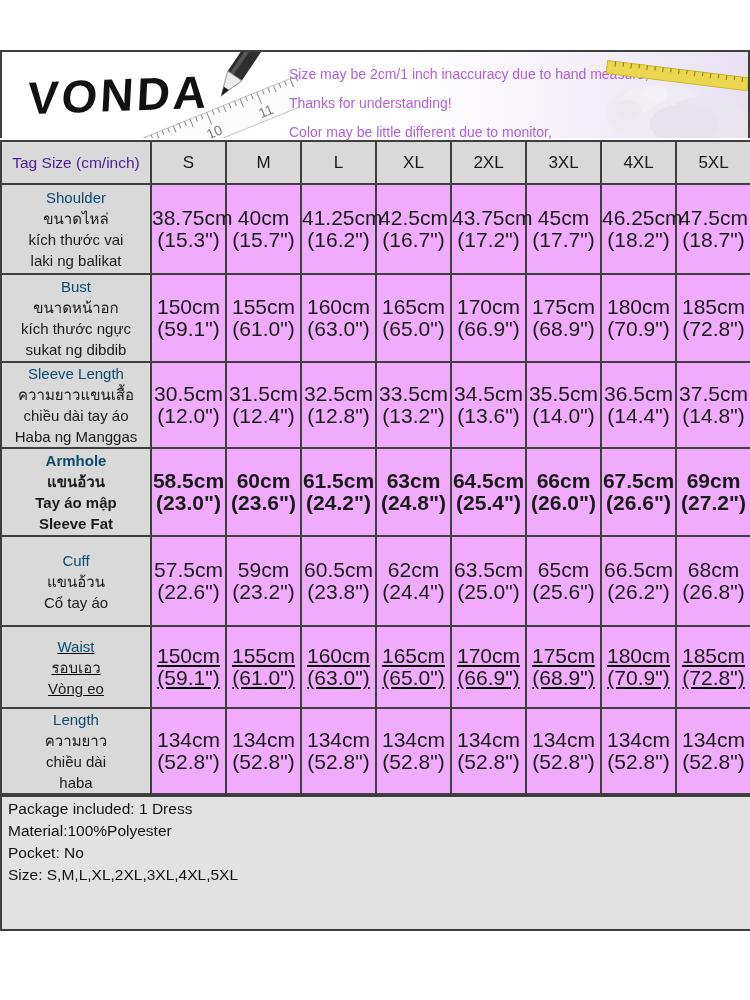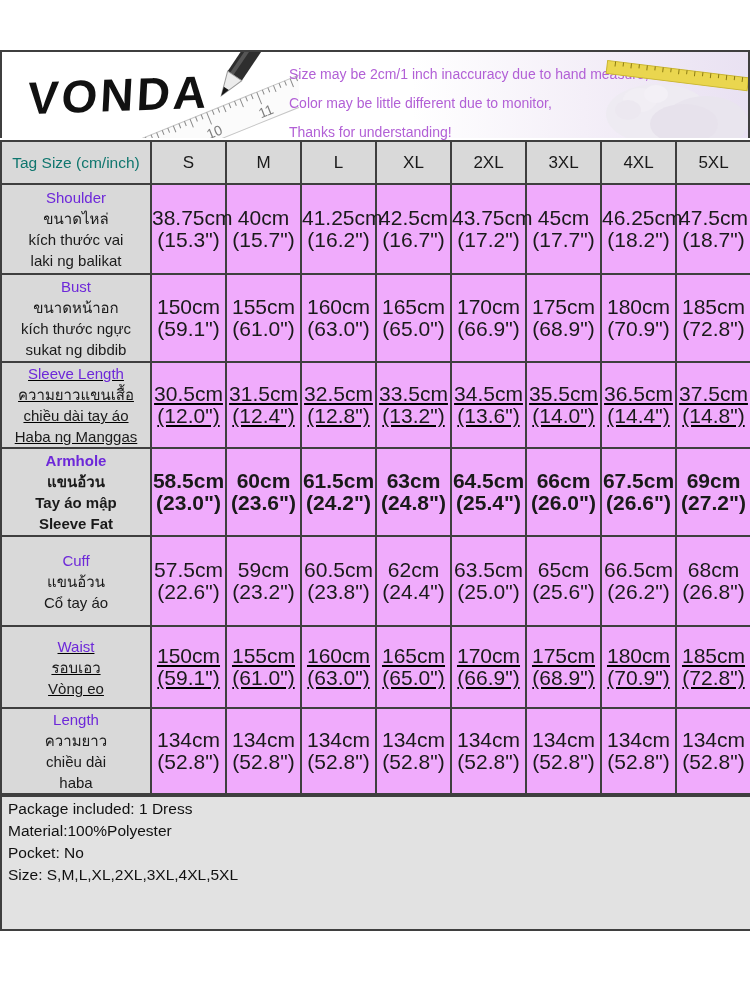--- a/index.html
+++ b/index.html
@@ -55,23 +55,23 @@
     vertical-align: middle;
     padding: 0;
     color: #1a1a1a;
   }
   .size-table th {
     height: 41px;
     background: #d9d9d9;
     font-weight: normal;
     font-size: 17px;
   }
-  .size-table th.tag-size { font-size: 15.5px; color: #0f766e; }
+  .size-table th.tag-size { font-size: 15.5px; color: #4c1d95; }
   .label-cell { background: #d9d9d9; font-size: 15px; line-height: 21px; }
-  .label-en   { color: #6d28d9; }
+  .label-en   { color: #0c4a6e; }
   .val-cell   { background: #f0abfc; font-size: 21px; line-height: 22px; }
 
   
   .footer-box {
     position: absolute;
     top: 795px; left: 0;
     width: 742px; height: 131px;
     border: 2px solid #3f3f3f;
     background: #e2e2e2;
     padding: 1px 0 0 6px;
@@ -102,22 +102,22 @@
       <g transform="translate(136,-14) rotate(34)">
         <rect x="0" y="-6" width="17" height="46" fill="#2e2e2e"></rect>
         <rect x="3" y="-6" width="4" height="46" fill="#555"></rect>
         <polygon points="0,40 17,40 8.5,64" fill="#ececec" stroke="#9a9a9a" stroke-width="1"></polygon>
         <polygon points="5.5,55 11.5,55 8.5,64" fill="#161616"></polygon>
       </g>
     </svg>
 
     <div class="notes">
       <div>Size may be 2cm/1 inch inaccuracy due to hand measure,</div>
+      <div>Thanks for understanding!</div>
       <div>Color may be little different due to monitor,</div>
-      <div>Thanks for understanding!</div>
     </div>
 
     <svg class="hand-tape" width="160" height="86" viewBox="0 0 160 86">
       <ellipse cx="70" cy="62" rx="52" ry="30" fill="#eeebf2"></ellipse>
       <ellipse cx="118" cy="70" rx="42" ry="26" fill="#e9e5ee"></ellipse>
       <g transform="rotate(7 80 26)">
         <rect x="18" y="16" width="142" height="13" fill="#ead64f" stroke="#c9b52e" stroke-width="1"></rect>
         <path stroke="#8b7a12" stroke-width="1" fill="none" d="M26 16v5 M34 16v4 M42 16v5 M50 16v4 M58 16v5 M66 16v4 M74 16v5 M82 16v4 M90 16v5
              M98 16v4 M106 16v5 M114 16v4 M122 16v5 M130 16v4 M138 16v5 M146 16v4 M154 16v5"></path>
       </g>
@@ -218,21 +218,21 @@
           </td>
           <td class="val-cell">
             <div>180cm</div>
             <div>(70.9")</div>
           </td>
           <td class="val-cell">
             <div>185cm</div>
             <div>(72.8")</div>
           </td>
         </tr>
-        <tr style="height: 84px; text-decoration: underline;">
+        <tr style="height: 84px;">
           <td class="label-cell">
             <div class="label-en">Sleeve Length</div>
             <div class="label-sub">ความยาวแขนเสื้อ</div>
             <div class="label-sub">chiều dài tay áo</div>
             <div class="label-sub">Haba ng Manggas</div>
           </td>
           <td class="val-cell">
             <div>30.5cm</div>
             <div>(12.0")</div>
           </td>

